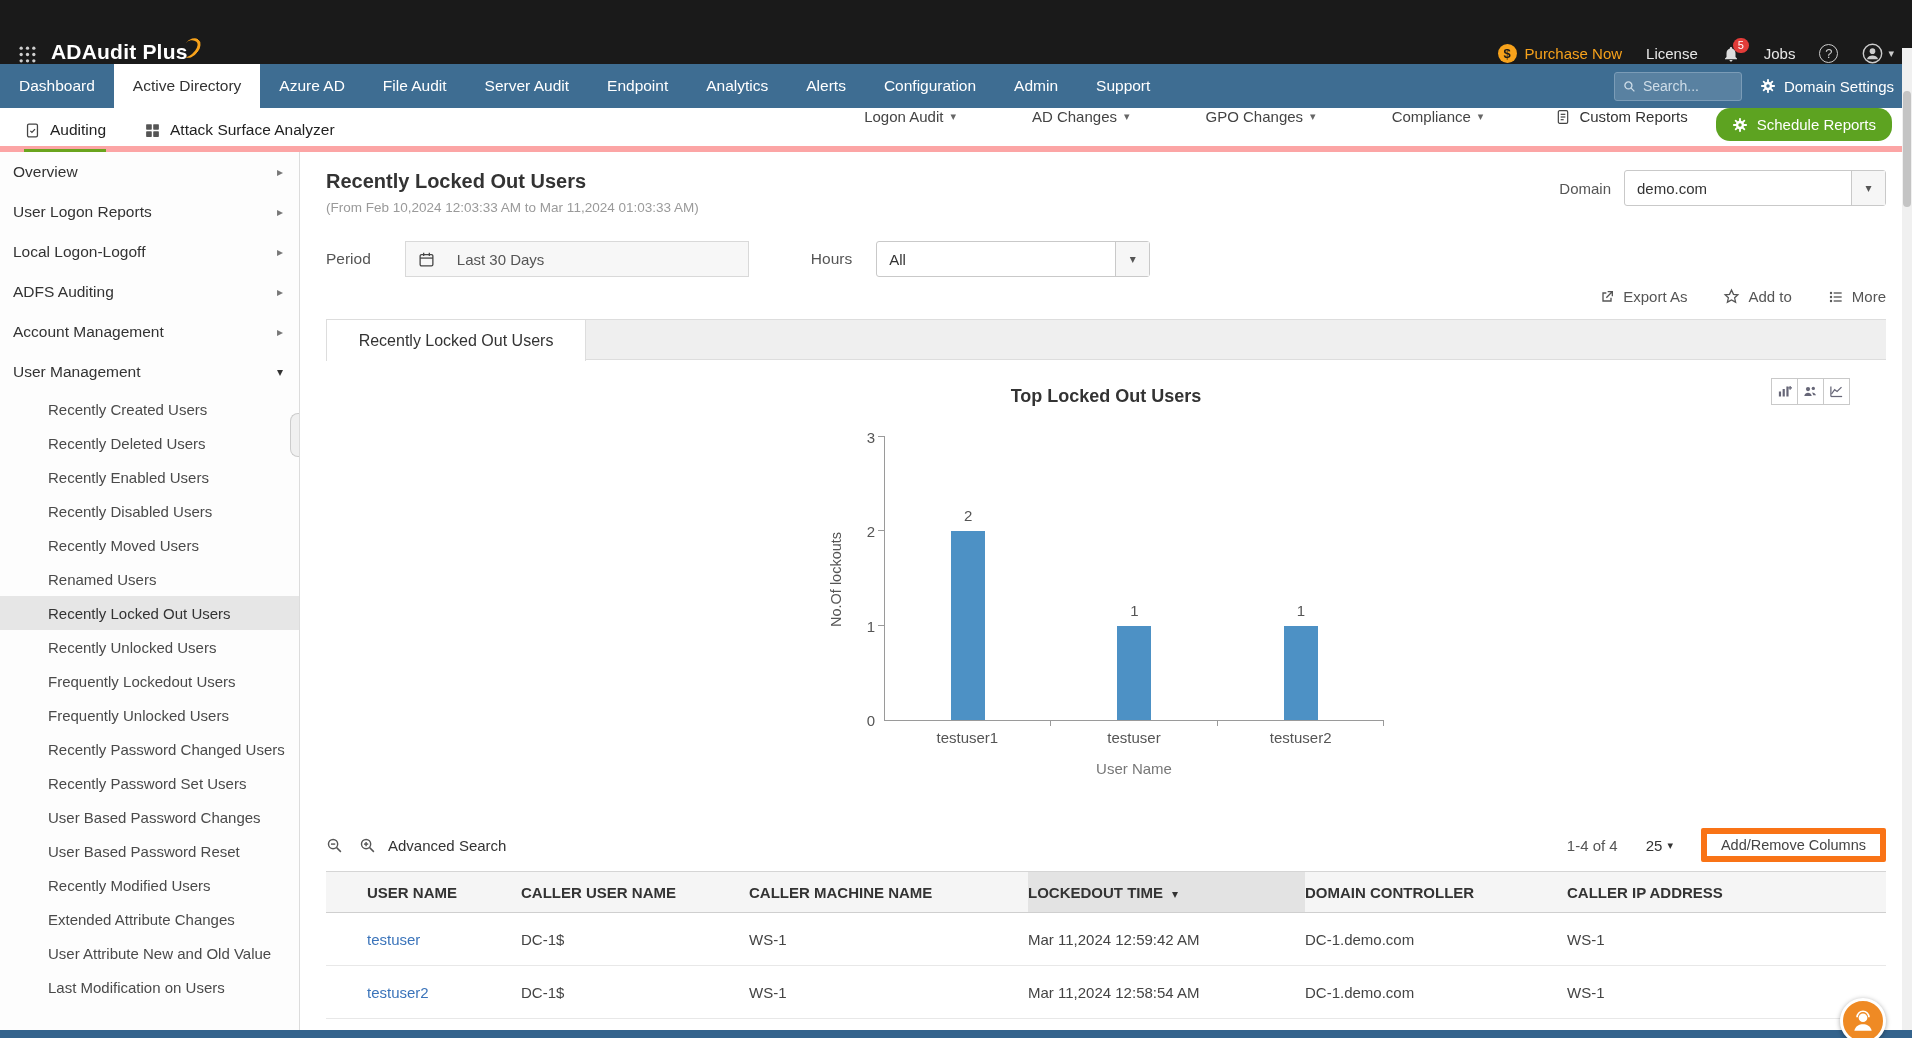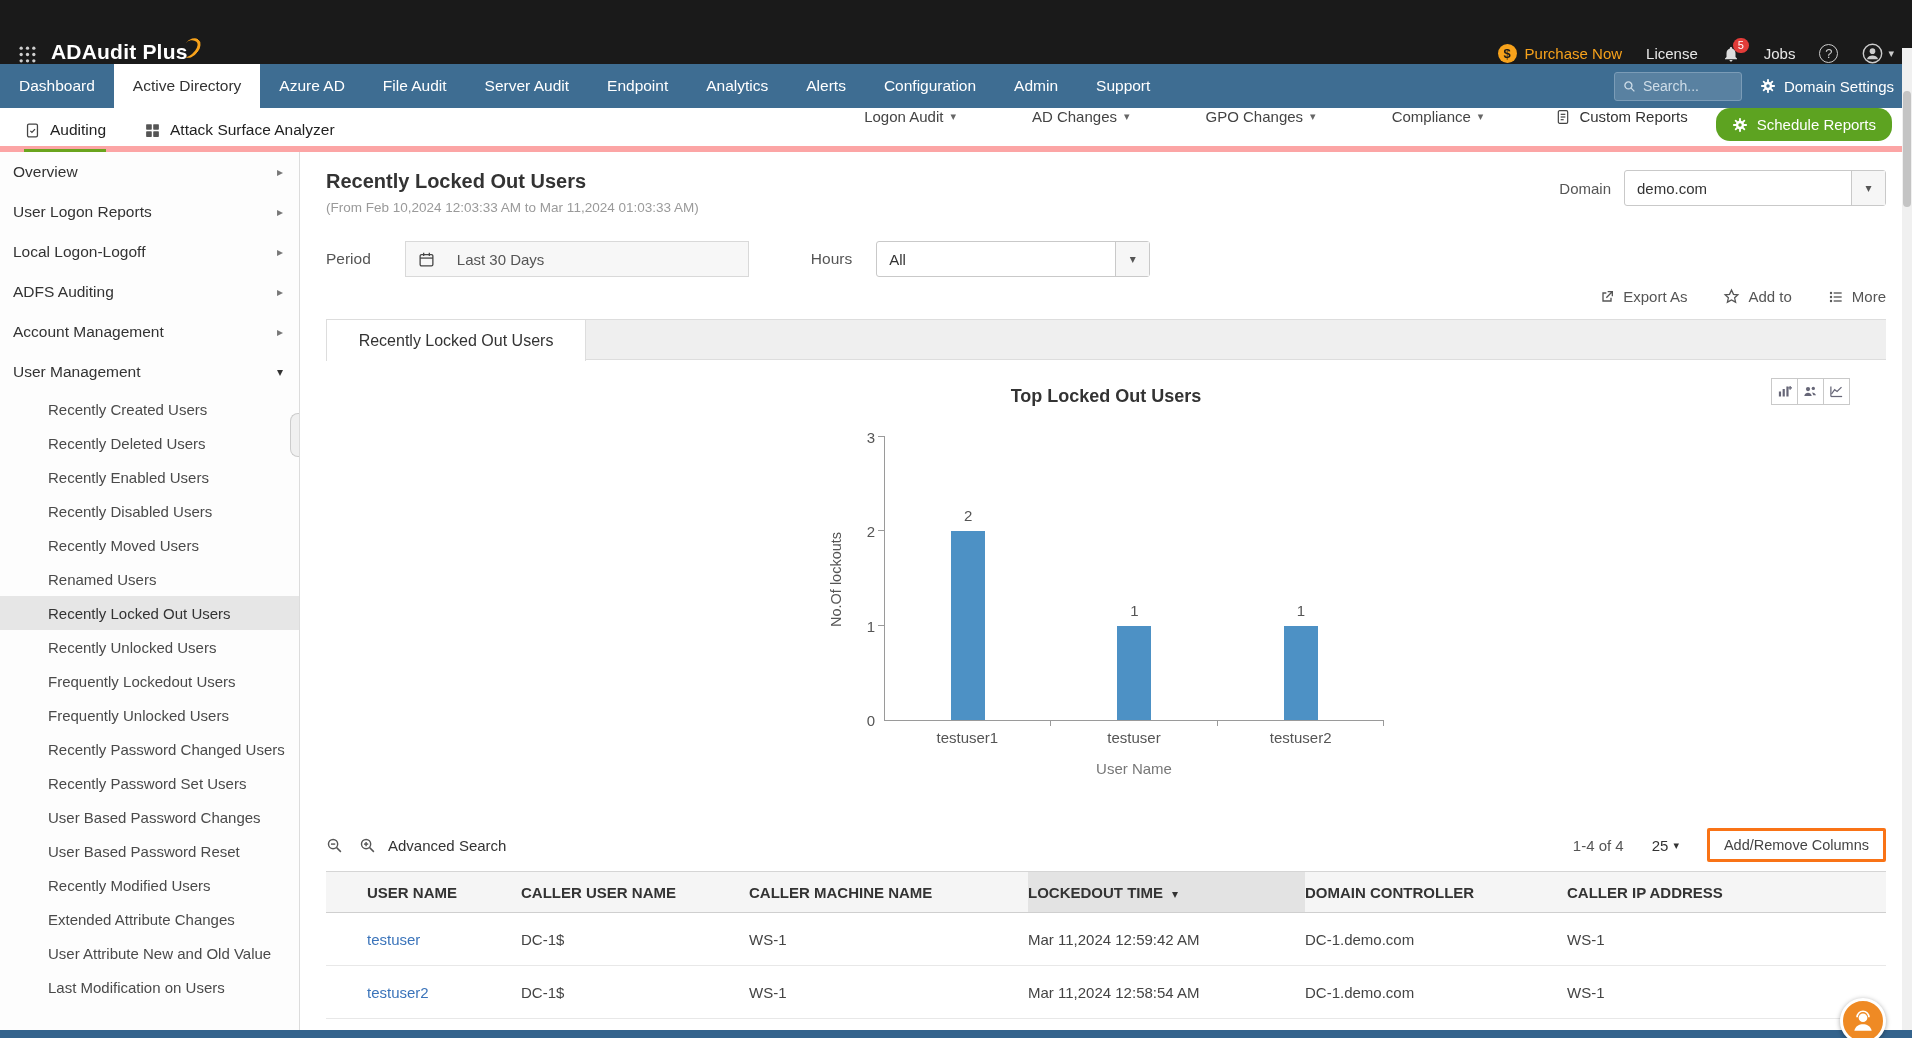--- a/index.html
+++ b/index.html
@@ -103,21 +103,21 @@
 
   
   .table-toolbar { margin-top:48px; display:flex; align-items:center; height:40px; }
   .tb-icons { display:flex; align-items:center; gap:16px; }
   .tb-icon { cursor:pointer; display:flex; }
   .adv-search { margin-left:12px; font-size:15px; color:#333; cursor:pointer; }
   .tb-right { margin-left:auto; display:flex; align-items:center; }
   .pagination { font-size:15px; color:#555; }
   .page-size { margin-left:28px; display:flex; align-items:center; gap:5px; font-size:15px; color:#333; cursor:pointer; }
   .page-size .caret { color:#333; }
-  .addremove-btn { margin-left:28px; height:34px; border:3px solid #f97316; background:#fff; border-radius:2px; padding:0 14px; font-size:14.5px; color:#444; display:flex; align-items:center; cursor:pointer; font-family:inherit; }
+  .addremove-btn { margin-left:28px; height:34px; border:6px solid #f97316; background:#fff; border-radius:2px; padding:0 14px; font-size:14.5px; color:#444; display:flex; align-items:center; cursor:pointer; font-family:inherit; }
 
   
   table { width:100%; border-collapse:collapse; margin-top:6px; table-layout:fixed; }
   thead th { height:41px; background:#f5f5f5; border-top:1px solid #d5d5d5; border-bottom:1px solid #cfcfcf; font-size:15px; font-weight:bold; color:#333; text-align:left; padding:0; white-space:nowrap; cursor:pointer; }
   thead th.sorted { background:#e3e3e3; }
   thead th:first-child, tbody td:first-child { padding-left:41px; }
   tbody td { height:53px; border-bottom:1px solid #e8e8e8; font-size:15px; color:#444; padding:0; white-space:nowrap; }
   .sort-caret { margin-left:9px; font-size:12px; color:#333; }
   .cell-link { color:#3b74ba; cursor:pointer; }
 

